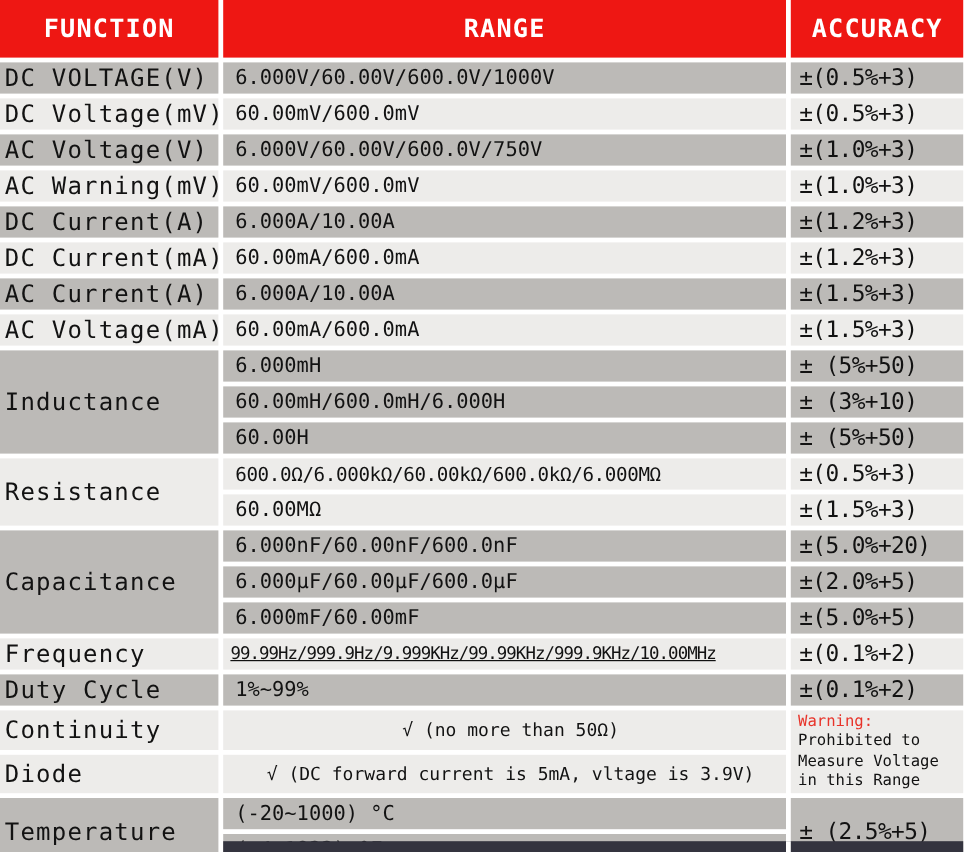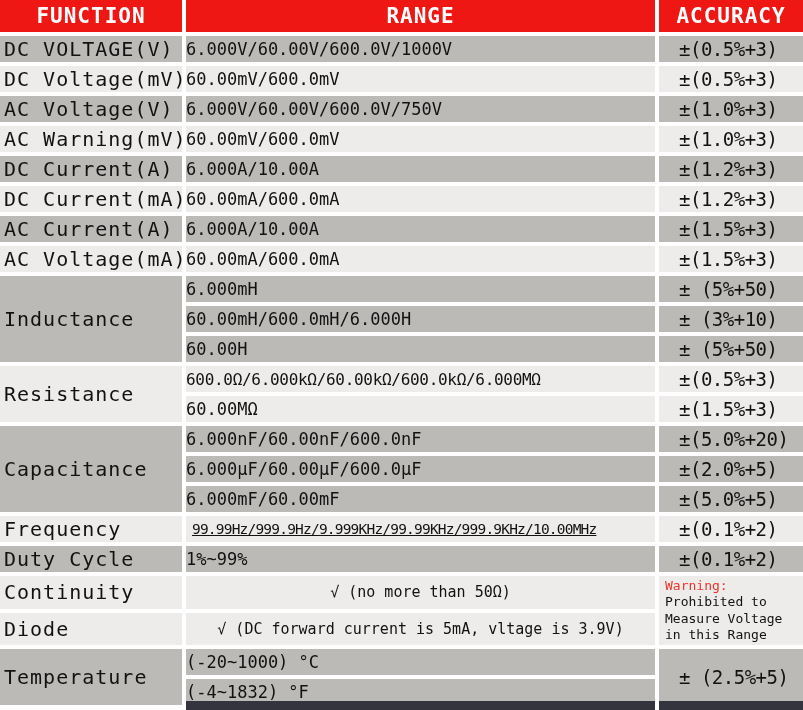--- a/index.html
+++ b/index.html
@@ -24,21 +24,21 @@
   table.spec{
     border-collapse:separate;
     border-spacing:4px;
     margin:-4px;
     width:811px;
     table-layout:fixed;
   }
   col.c-fn{width:182px;}
   col.c-rg{width:469px;}
   col.c-ac{width:144px;}
-  thead tr{height:32px;}
+  thead tr{height:48px;}
   tbody tr{height:26px;}
   th{
     background:var(--header-bg);
     color:var(--header-fg);
     font-size:21px;
     font-weight:bold;
     letter-spacing:1px;
     text-align:center;
     padding:0;
   }
@@ -51,27 +51,28 @@
   td.dark{background:var(--row-dark);}
   td.light{background:var(--row-light);}
   td.fn{
     font-size:20px;
     letter-spacing:1px;
     padding-left:4px;
     margin-top:32px;
   }
   td.rg{
     font-size:17px;
+    padding-left:10px;
   }
   td.rg.r-sm{font-size:16px;letter-spacing:-0.3px;margin-top:21px;}
   td.rg.r-xs{font-size:14.5px;letter-spacing:-0.8px;padding-left:6px;text-decoration:underline;}
   td.rg.r-note{font-size:15px;text-align:center;}
   td.ac{
     font-size:19px;
-    padding-left:20px;
+    padding-left:7px;
     letter-spacing:-0.5px;
   }
   td.ac.warn-cell{
     font-size:13px;
     letter-spacing:0;
     white-space:normal;
     line-height:1.25;
     padding:2px 2px 2px 6px;
     margin-top:14px;
   }

